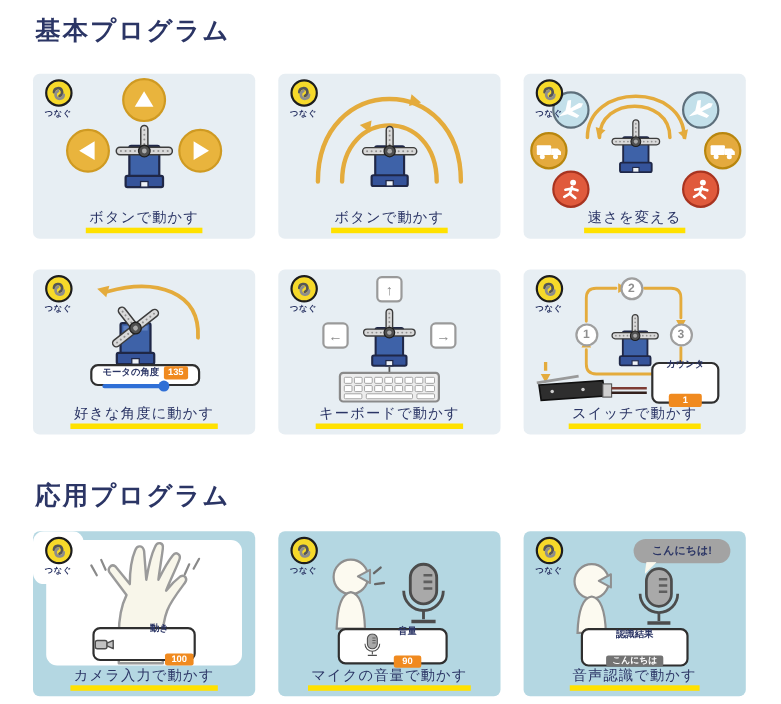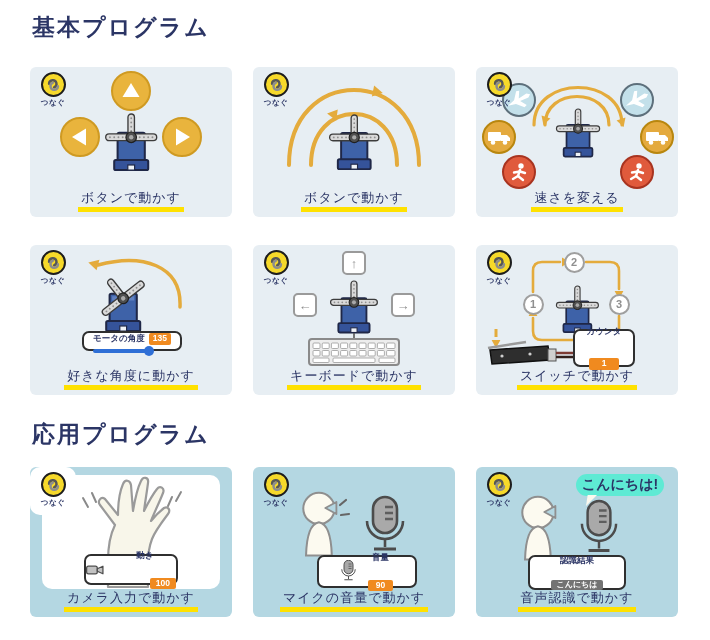--- a/index.html
+++ b/index.html
@@ -2,21 +2,21 @@
 <html><head>
 <meta charset="utf-8">
 <style>
   html,body{margin:0;padding:0;width:710px;height:640px;background:#ffffff;overflow:hidden;
     font-family:"Liberation Sans",sans-serif;}
   .wrap{padding:12px 28px 0 30px;}
   .section-title{font-size:23px;font-weight:bold;color:#2b3565;letter-spacing:2px;margin-left:2px;}
   .grid{display:flex;gap:21px;}
   #row1{margin-top:24px;}
   #row2{margin-top:28px;}
-  .section-title.second{margin-top:24px;}
+  .section-title.second{margin-top:40px;}
   #row3{margin-top:17px;}
   .card{position:relative;width:202px;height:150px;border-radius:6px;background:#e7eef3;overflow:hidden;flex:0 0 auto;}
   .card.applied{background:#b4d7e2;}
   .art{position:absolute;left:0;top:0;z-index:1;}
   .inner-panel{position:absolute;z-index:0;background:#ffffff;border-radius:10px;left:12px;top:8px;width:178px;height:114px;}
   .coin-tab{position:absolute;z-index:0;background:#ffffff;border-radius:10px;left:0;top:0;width:46px;height:48px;}
   .coin{position:absolute;left:6px;top:5px;z-index:4;width:34px;text-align:center;}
   .coin-circle{width:25px;height:25px;border-radius:50%;background:#f6d92a;border:2.5px solid #1d1d1d;
     margin:0 auto;box-sizing:border-box;display:flex;align-items:center;justify-content:center;}
   .coin-text{font-size:7.5px;font-weight:bold;color:#2b3565;margin-top:1px;letter-spacing:.5px;}
@@ -31,22 +31,22 @@
   .badge.green{background:#737373;}
   .panel .col{display:flex;flex-direction:column;align-items:center;gap:16px;}
   .panel .rowline{display:flex;align-items:center;gap:4px;}
   .slider{position:relative;width:78px;height:4px;background:#dadada;border-radius:2px;margin-top:3px;}
   .slider-fill{position:absolute;left:0;top:0;height:4px;width:72%;background:#2f6fd6;border-radius:2px;}
   .slider-thumb{position:absolute;left:calc(72% - 5px);top:-3px;width:10px;height:10px;border-radius:50%;background:#2f6fd6;}
   .key{position:absolute;z-index:2;width:24px;height:24px;box-sizing:border-box;background:#fff;border:2px solid #9a9a9a;
     border-radius:5px;color:#8f8f8f;font-size:13px;font-weight:bold;display:flex;align-items:center;justify-content:center;}
   .step{position:absolute;z-index:2;width:21px;height:21px;box-sizing:border-box;background:#fff;border:2px solid #9f9f9f;
     border-radius:50%;color:#8f8f8f;font-size:11px;font-weight:bold;display:flex;align-items:center;justify-content:center;}
-  .bubble{position:absolute;z-index:2;left:100px;top:7px;width:88px;height:22px;background:#5eead4;border-radius:12px;
-    display:flex;align-items:center;justify-content:center;font-size:14px;font-weight:bold;color:#2b3565;}
+  .bubble{position:absolute;z-index:2;left:100px;top:7px;width:88px;height:22px;background:#a3a3a3;border-radius:12px;
+    display:flex;align-items:center;justify-content:center;font-size:10px;font-weight:bold;color:#2b3565;}
   .bubble-tail{position:absolute;z-index:2;left:110px;top:28px;width:11px;height:11px;background:#fbf9ee;
     clip-path:polygon(0 100%,15% 0,100% 0);}
 </style>
 </head>
 <body>
 
 <svg width="0" height="0" style="position:absolute" aria-hidden="true">
   <defs>
     <polygon id="ah" points="0,-5.5 10,0 0,5.5"></polygon>
     <g id="servo-horn">
@@ -321,21 +321,21 @@
           <rect x="58" y="7" width="8" height="12" fill="#cfcfcf" stroke="#555" stroke-width="1"></rect>
         </g>
         <g>
           <path d="M80 108 L112 108" stroke="#7d3b34" stroke-width="2.4"></path>
           <path d="M80 112 L112 112" stroke="#33201c" stroke-width="2.4"></path>
         </g>
       </svg>
       <div class="step" style="left:87.5px;top:6.5px;">2</div>
       <div class="step" style="left:46.5px;top:48.5px;">1</div>
       <div class="step" style="left:132.5px;top:48.5px;">3</div>
-      <div class="panel" style="left:97px;top:84px;width:62px;height:38px;flex-direction:column;gap:20px;">
+      <div class="panel" style="left:116px;top:84px;width:62px;height:38px;flex-direction:column;gap:20px;">
         <span class="p-label">カウンタ</span>
         <span class="badge orange" style="padding:0 13px;">1</span>
       </div>
       <div class="coin">
         <div class="coin-circle">
           <svg width="26" height="26" viewBox="0 0 26 26">
               <use href="#coin-glyph"></use>
             </svg>
         </div>
         <div class="coin-text">つなぐ</div>
@@ -385,21 +385,21 @@
 
     <div class="card applied">
       <svg class="art" width="202" height="150" viewBox="0 0 202 150">
         <use href="#person" transform="translate(42,24) scale(0.92)"></use>
         <g stroke="#666" stroke-width="2.2" stroke-linecap="round">
           <path d="M87 38 L93 33"></path>
             <path d="M88 48 L96 47"></path>
         </g>
         <use href="#mic" transform="translate(112,30)"></use>
       </svg>
-      <div class="panel" style="left:64px;top:88px;width:100px;height:33px;gap:12px;">
+      <div class="panel" style="left:54px;top:88px;width:100px;height:33px;gap:12px;">
         <svg width="15" height="23" viewBox="0 0 16 24">
           <use href="#mic" transform="scale(0.4)"></use>
         </svg>
         <div class="col">
           <span class="p-label">音量</span>
           <span class="badge orange" style="padding:0 8px;">90</span>
         </div>
       </div>
       <div class="coin">
         <div class="coin-circle">

